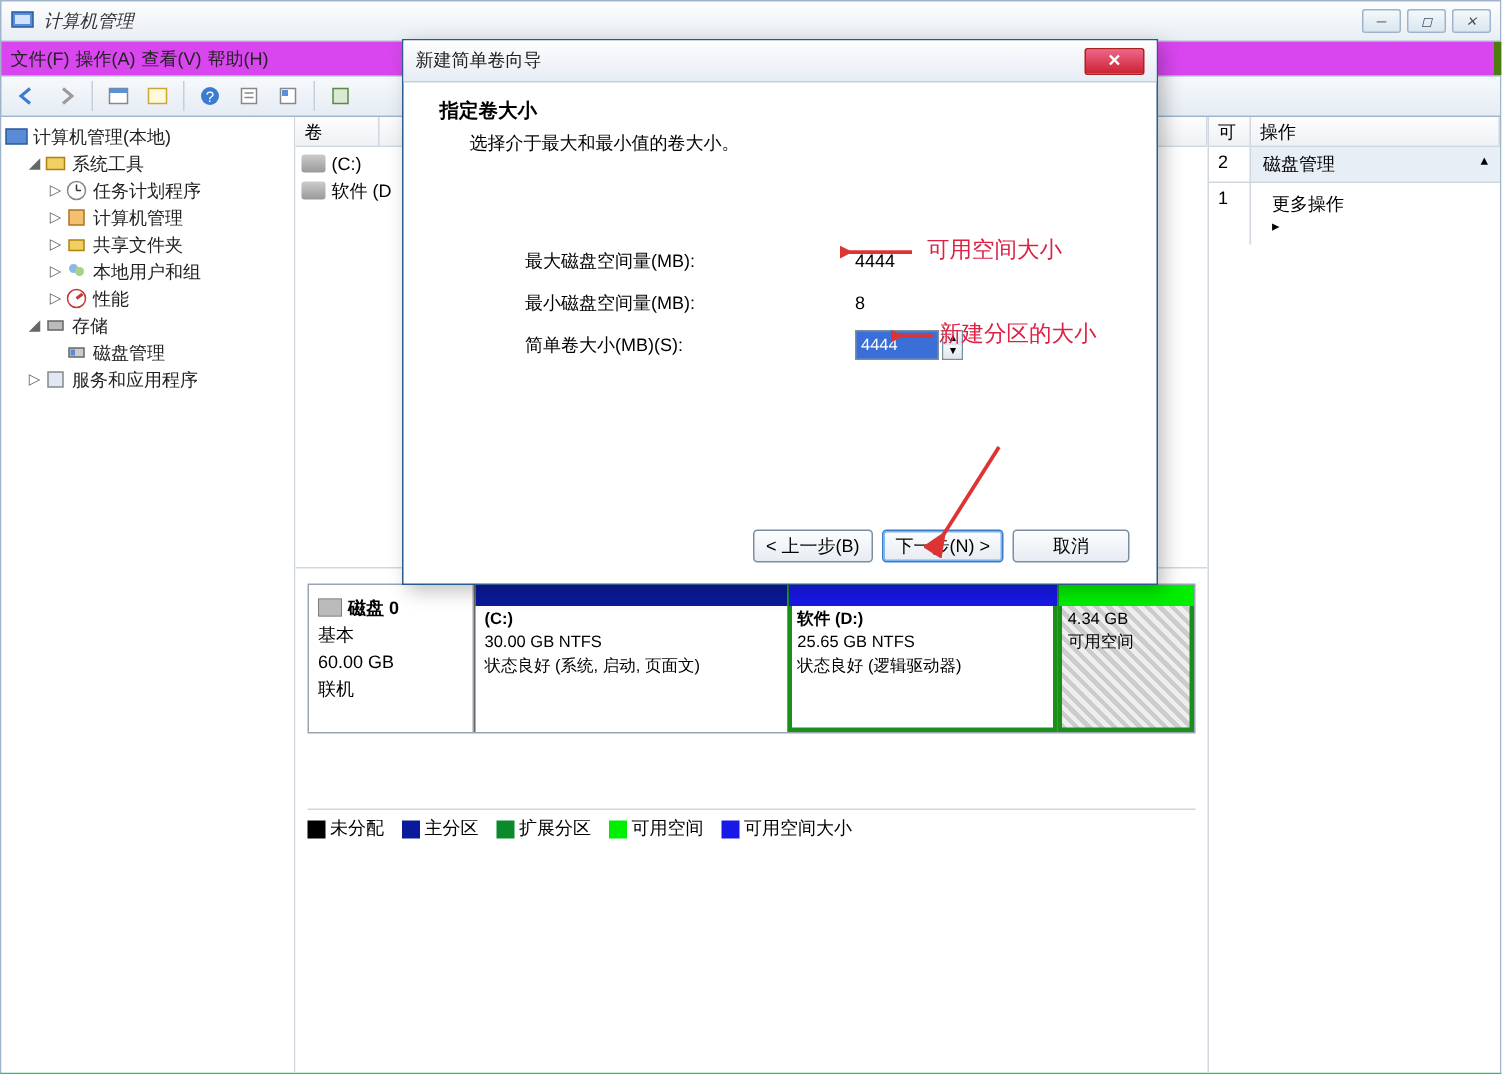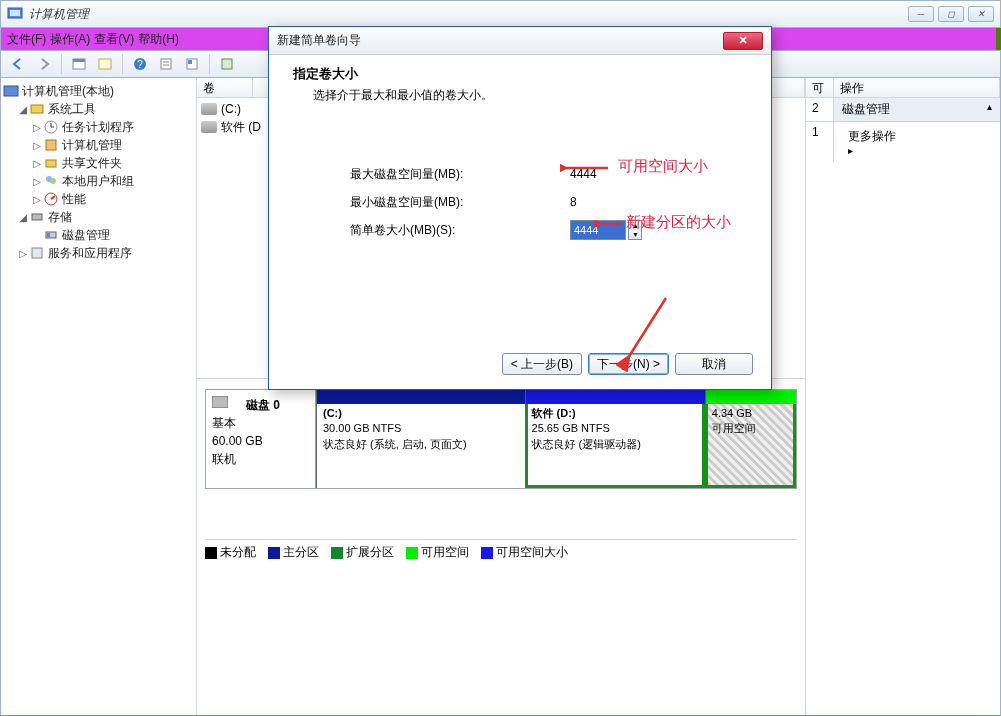--- a/index.html
+++ b/index.html
@@ -276,21 +276,21 @@
       <div class="vrow">
           <span class="vicon"></span>
           <span>软件 (D</span>
         </div>
     </div>
 
     <div class="diskarea" style="flex:1">
 
       <div class="diskrow">
         <div class="diskinfo">
-          <div style="display:flex;align-items:flex-start;gap:18px">
+          <div style="display:flex;align-items:center;gap:4px">
               <svg width="16" height="12">
                 <rect width="16" height="12" fill="#bbb" stroke="#666"></rect>
               </svg>
               <span class="hdr">磁盘 0</span>
             </div>
           <div>基本</div>
           <div>60.00 GB</div>
           <div>联机</div>
         </div>
         <div class="parts">

